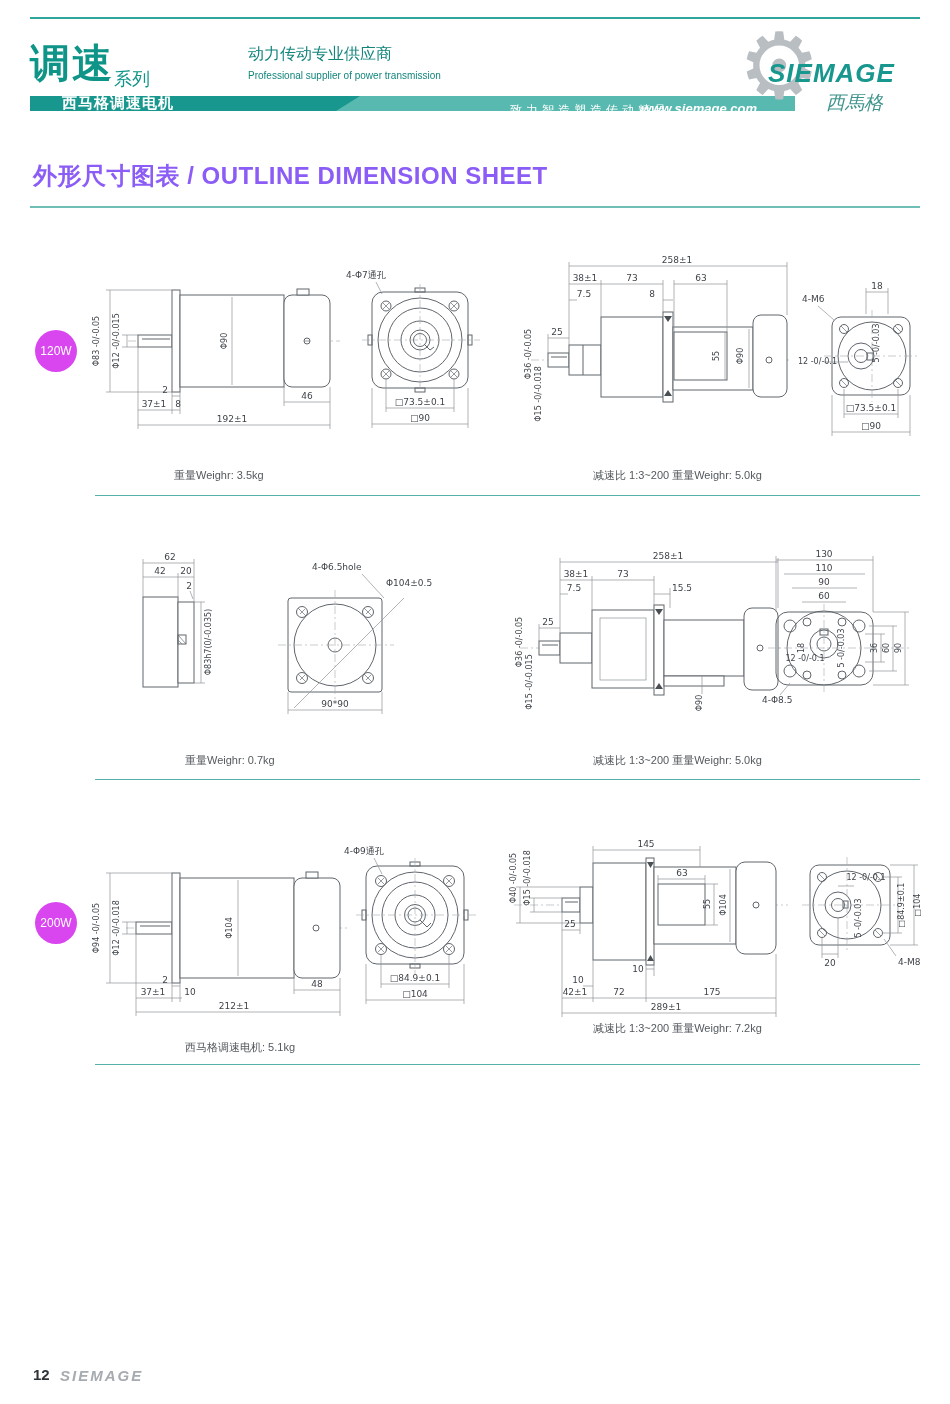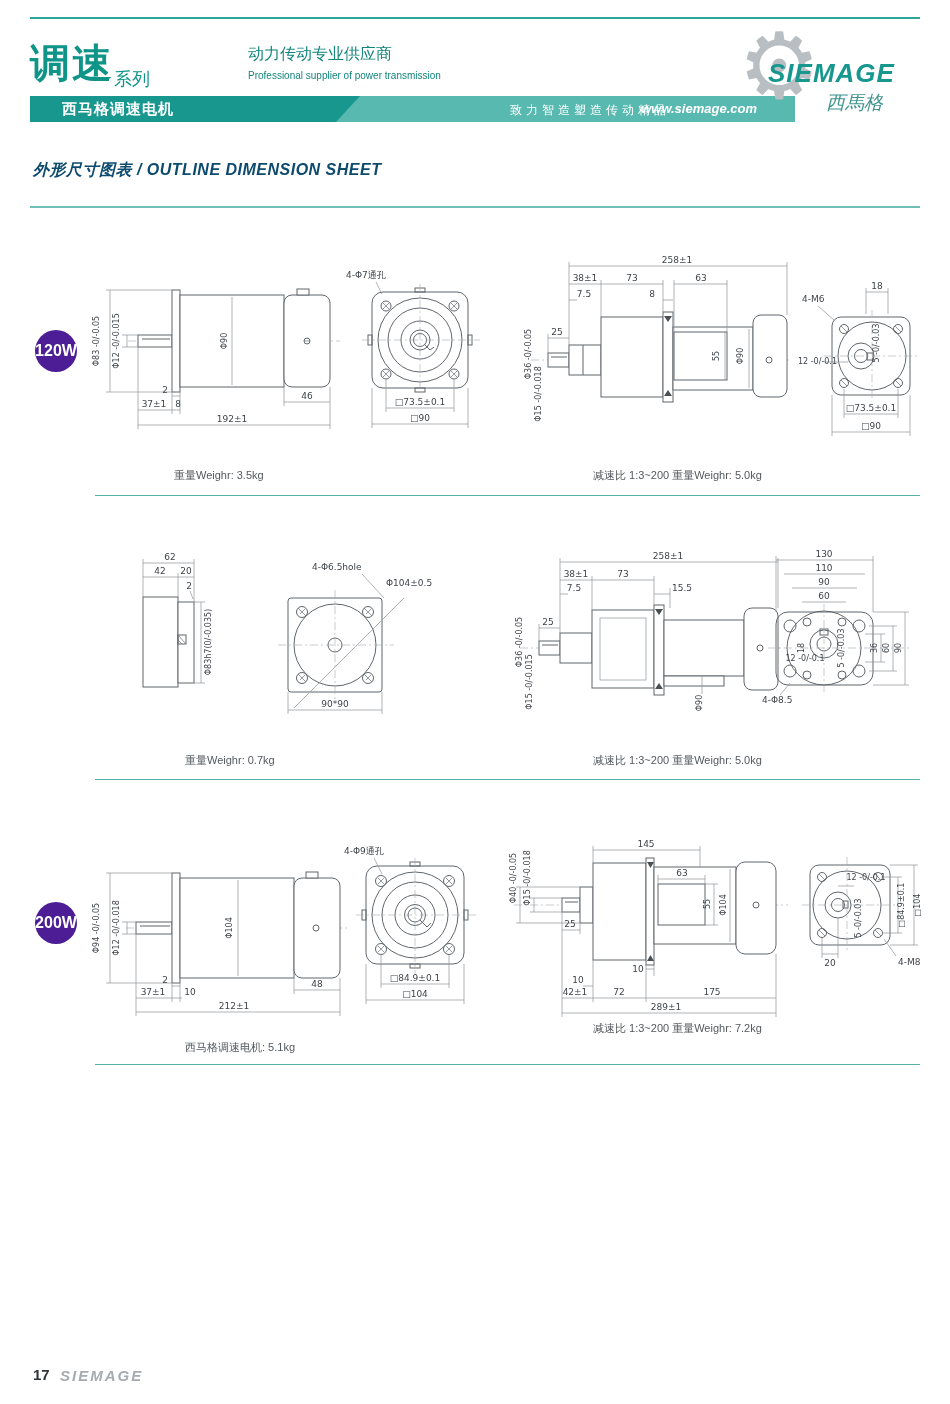--- a/index.html
+++ b/index.html
@@ -8,39 +8,39 @@
   .abs{position:absolute;}
   
   .top-rule{left:30px;right:30px;top:17px;height:2px;background:#2ea69c;}
   .series{left:30px;top:36px;display:flex;align-items:flex-end;color:#0f9488;}
   .series .big{font-size:40px;font-weight:bold;letter-spacing:2px;}
   .series .small{font-size:18px;}
   .tagline{left:248px;top:44px;color:#13857c;}
   .tagline .cn{font-size:16px;}
   .tagline .cn b{font-weight:normal;}
   .tagline .en{font-size:10px;margin-top:5px;}
-  .banner{left:30px;top:96px;width:765px;height:26px;background:#58b9b0;}
+  .banner{left:30px;top:96px;width:765px;height:15px;background:#58b9b0;}
   .banner-left{position:absolute;left:0;top:0;bottom:0;width:330px;background:#17978d;
                clip-path:polygon(0 0,100% 0,calc(100% - 24px) 100%,0 100%);
                display:flex;align-items:center;}
   .banner-left span{color:#fff;font-weight:bold;font-size:15px;margin-left:32px;letter-spacing:1px;}
   .banner-slogan{position:absolute;left:480px;top:6px;color:#fff;font-size:12px;letter-spacing:4px;}
   .banner-url{position:absolute;right:38px;top:5px;color:#fff;font-size:13px;font-weight:bold;font-style:italic;}
   .logo{right:20px;top:22px;width:180px;height:100px;}
   .logo .gear{position:absolute;left:-12px;top:-2px;font-size:92px;color:#b9bec3;line-height:1;}
   .logo .name{position:absolute;left:18px;top:36px;font-size:26px;font-weight:bold;font-style:italic;
               color:#17978d;letter-spacing:1px;}
   .logo .cnname{position:absolute;left:76px;top:68px;font-size:19px;font-style:italic;
                 color:#3f948c;font-family:"DejaVu Serif",serif;}
   
-  .page-title{left:33px;top:160px;font-size:16px;font-weight:bold;color:#0c4a6e;letter-spacing:.5px;font-style:italic;}
+  .page-title{left:33px;top:160px;font-size:24px;font-weight:bold;color:#8b5cf6;letter-spacing:.5px;}
   .title-rule{left:30px;right:30px;top:206px;height:2px;background:#6fbfb7;}
   
-  .badge{width:42px;height:42px;border-radius:50%;background:#4c1d95;color:#fff;font-weight:bold;
-         font-size:16px;display:flex;align-items:center;justify-content:center;}
+  .badge{width:42px;height:42px;border-radius:50%;background:#d946ef;color:#fff;font-weight:normal;
+         font-size:12px;display:flex;align-items:center;justify-content:center;}
   
   .caption{font-size:11px;color:#54595e;}
   .sec-line{left:95px;width:825px;height:1px;background:#52b2a9;}
   
   .footer-page{left:33px;top:1366px;font-size:15px;font-weight:bold;color:#2e3338;}
   .footer-logo{left:60px;top:1367px;font-size:15px;font-weight:bold;font-style:italic;
                color:#a6abb0;letter-spacing:2px;}
   
   svg{overflow:visible;}
   svg .ln{fill:none;stroke:#60666c;stroke-width:1;}
@@ -595,14 +595,14 @@
   <text class="t8" transform="rotate(-90 106 61)" x="106" y="61">□84.9±0.1</text>
   <text class="t8" transform="rotate(-90 122 61)" x="122" y="61">□104</text>
   <text x="32" y="122">20</text>
   <text class="ta-s" x="100" y="121">4-M8</text>
 </svg>
 
 <span class="abs caption" style="left:185px;top:1040px;">西马格调速电机: 5.1kg</span>
 <span class="abs caption" style="left:593px;top:1021px;text-align:right;">减速比 1:3~200  重量Weighr: 7.2kg</span>
 <div class="abs sec-line" style="top:1064px;"></div>
 
-<div class="abs footer-page">17</div>
+<div class="abs footer-page">12</div>
 <div class="abs footer-logo">SIEMAGE</div>
 
 </body></html>

